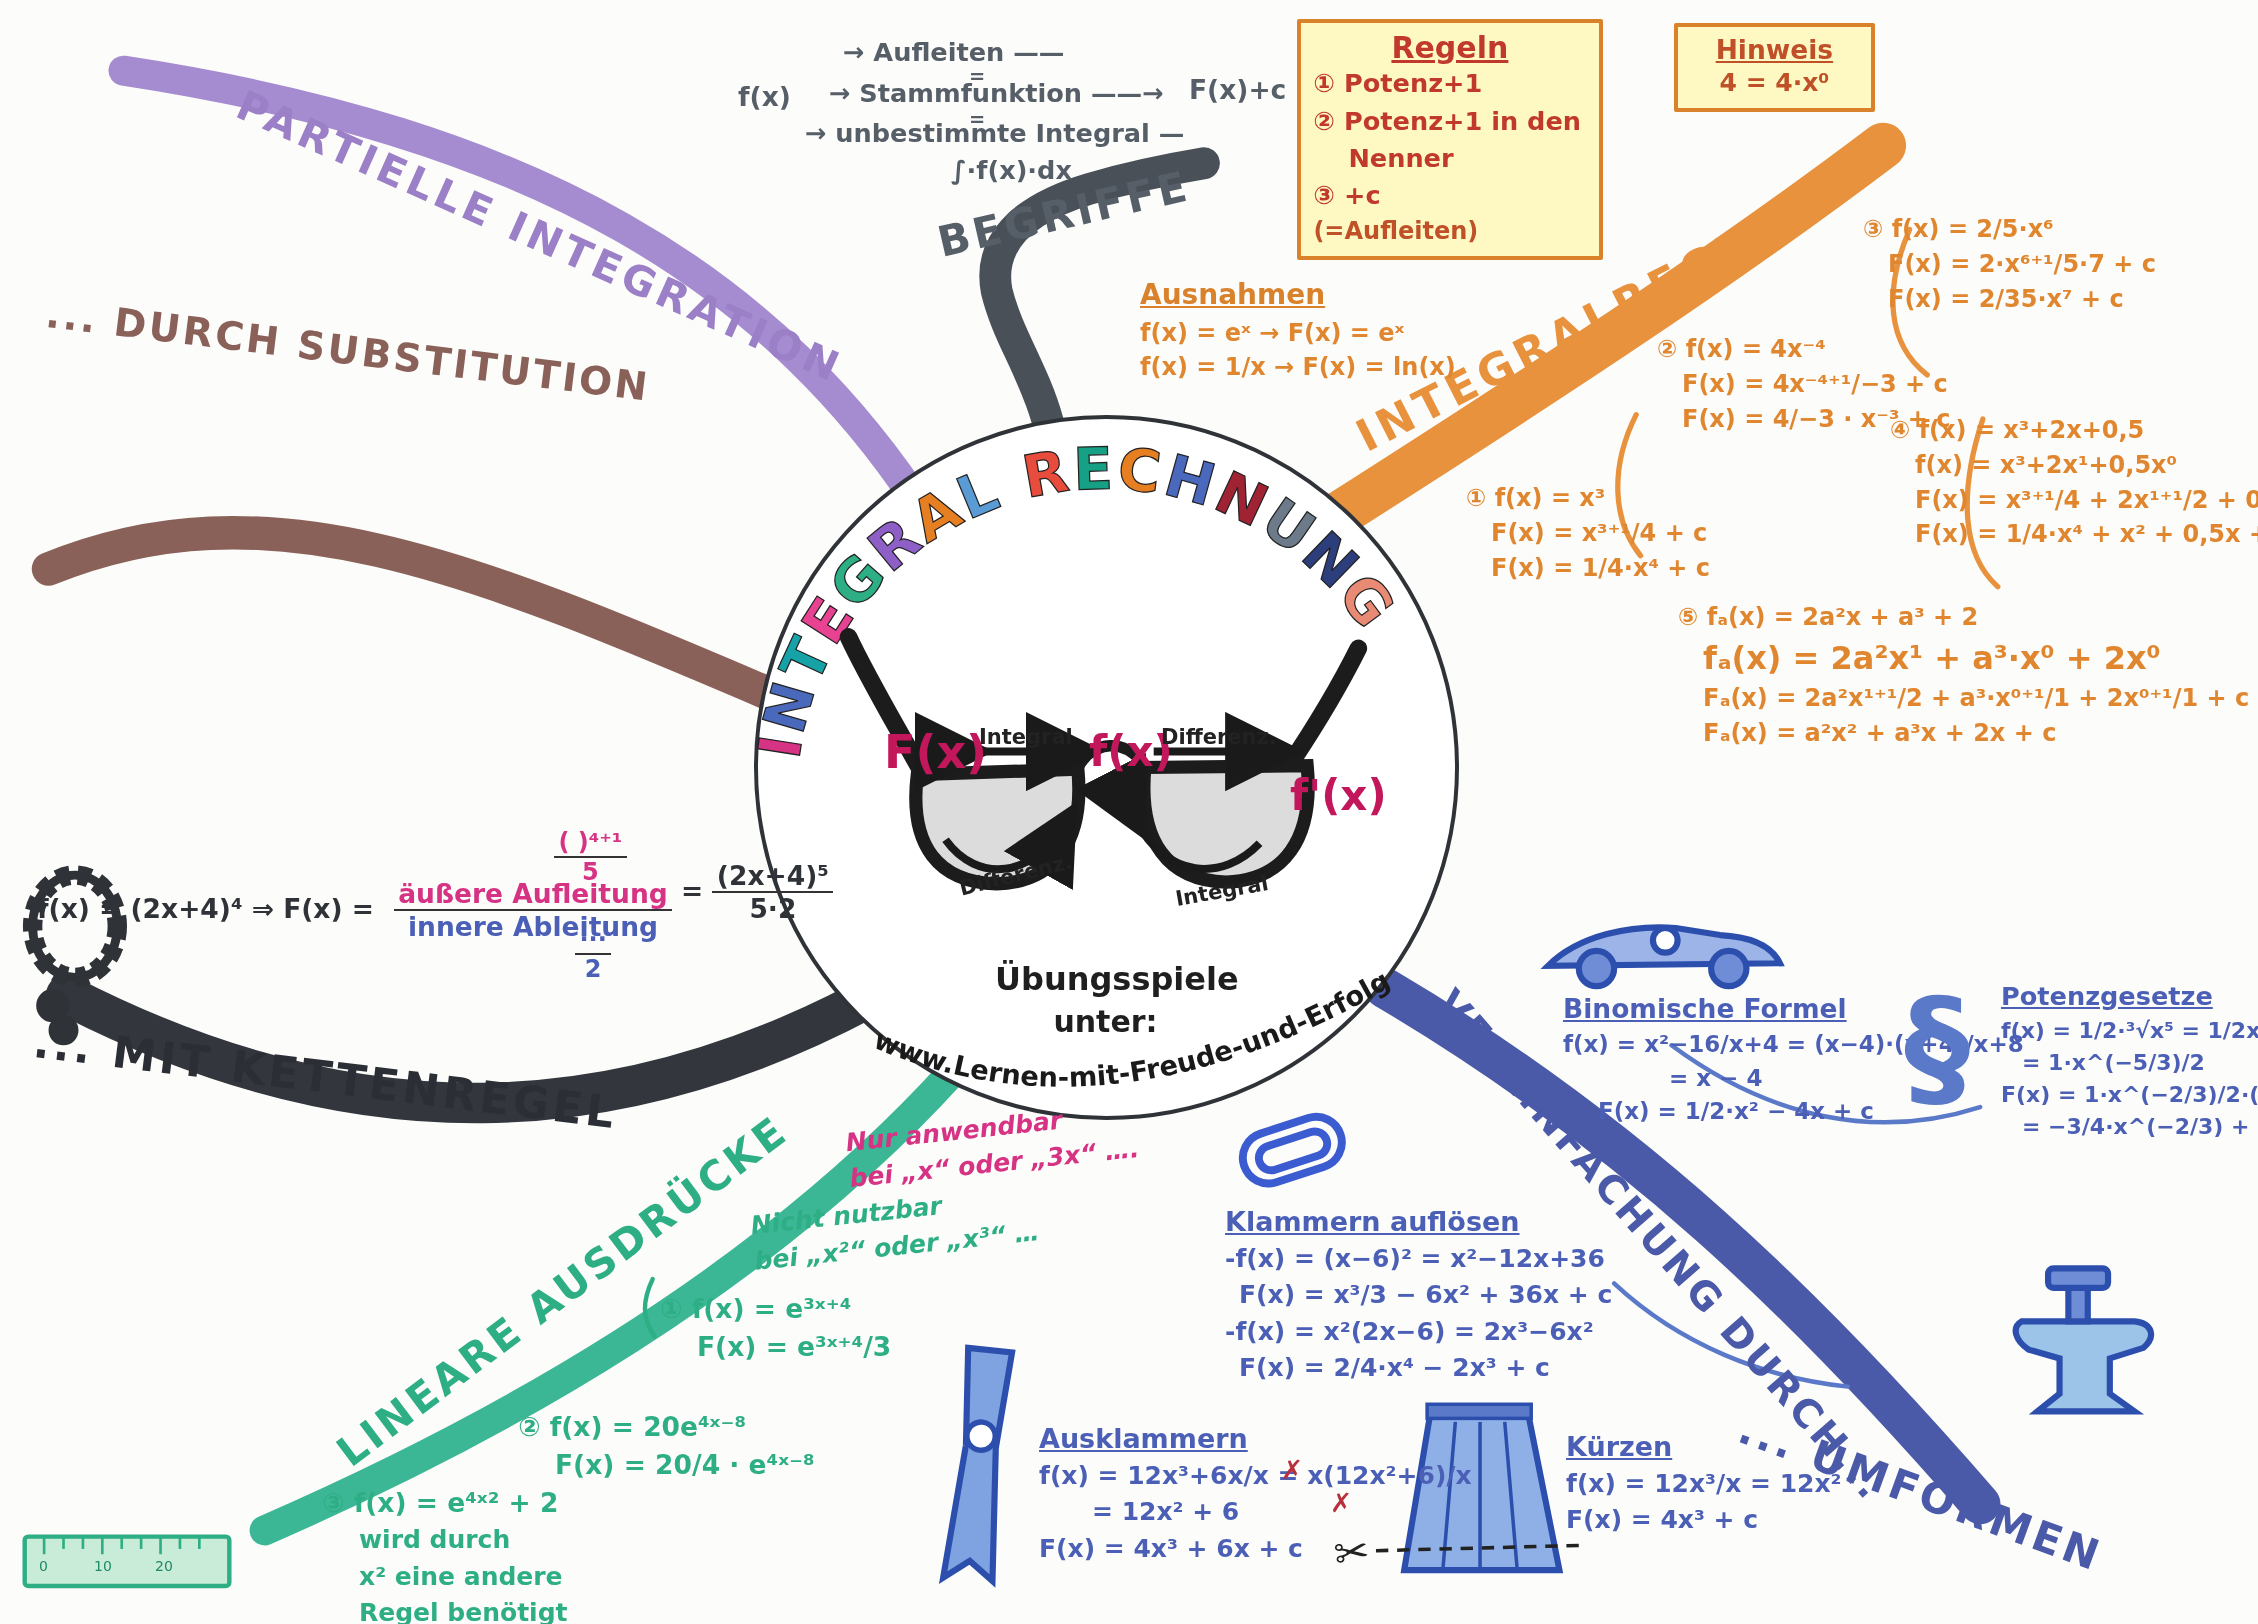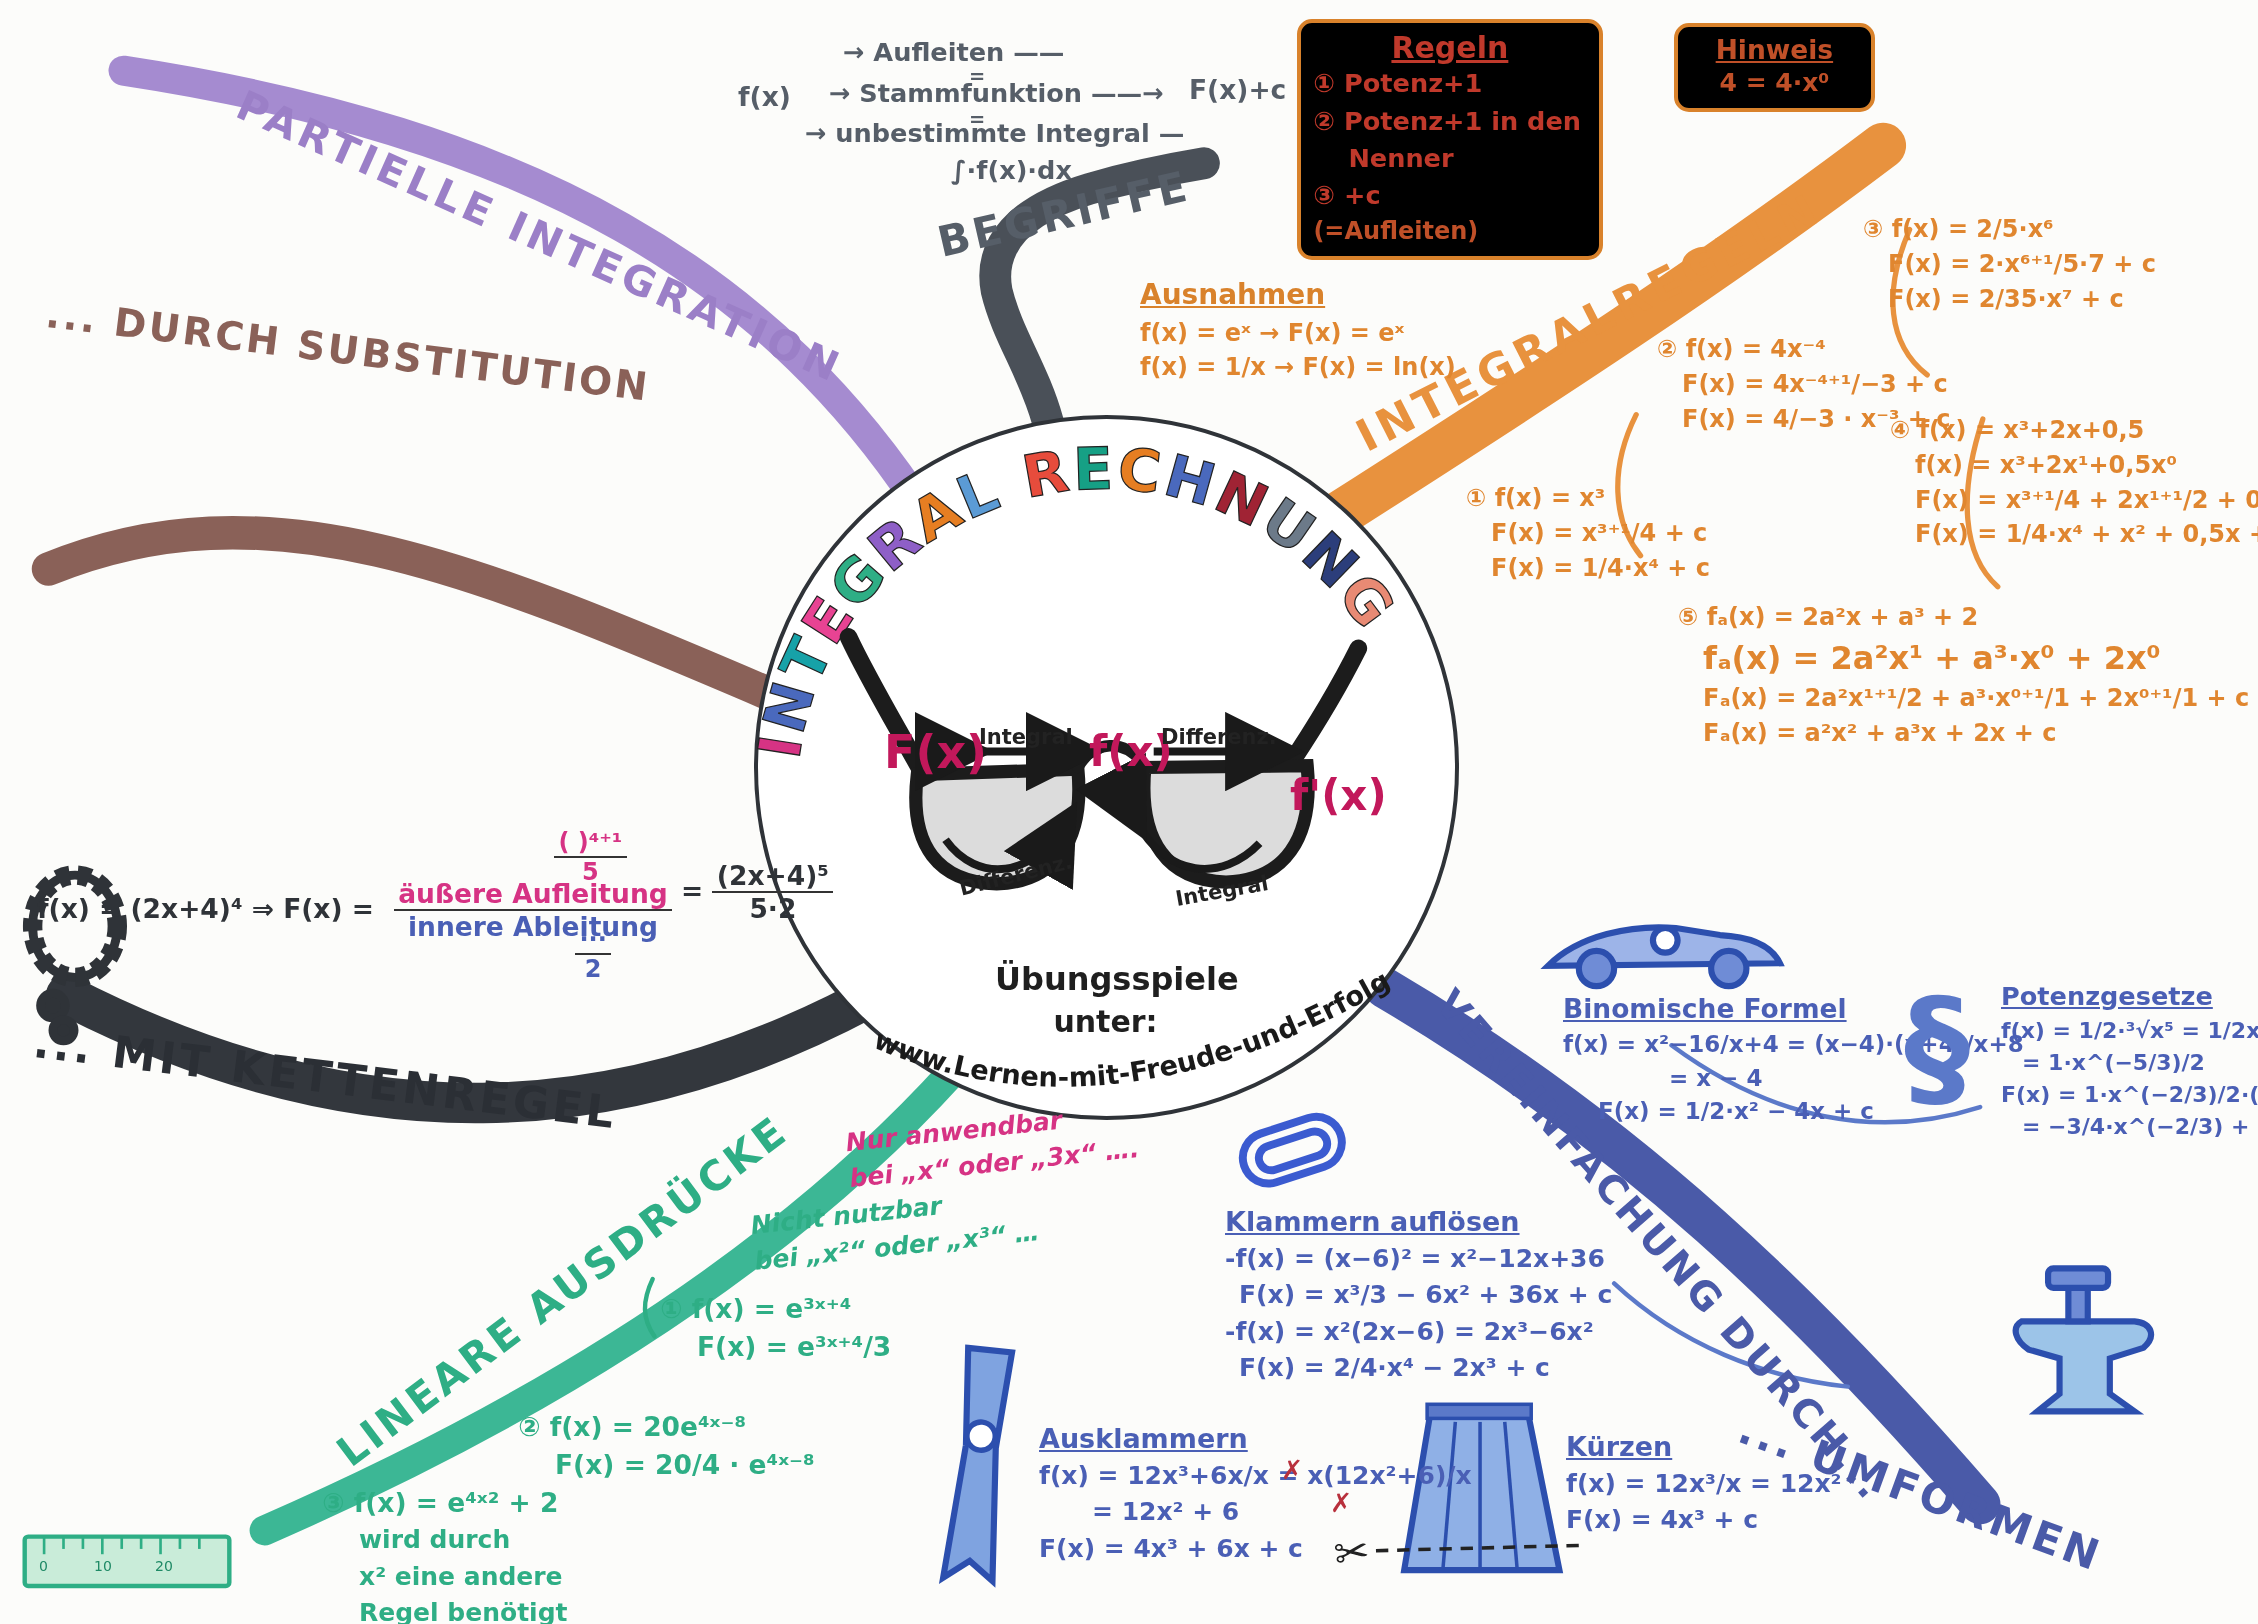--- a/index.html
+++ b/index.html
@@ -7,21 +7,21 @@
           font-family:"DejaVu Sans",sans-serif;color:#2f3338;}
   svg.layer{position:absolute;left:0;top:0;z-index:1;}
   svg.layer.top{z-index:3;}
   .sec{position:absolute;z-index:4;}
   .line{white-space:nowrap;line-height:1.45;}
   .center-circle{position:absolute;z-index:2;border-radius:50%;background:#ffffff;border:4.4px solid #2f3338;}
   .branch-label{position:absolute;z-index:4;font-weight:bold;white-space:nowrap;transform-origin:0 0;}
   .frac{display:inline-block;vertical-align:middle;text-align:center;}
   .frac .t{display:block;border-bottom:2.6px solid #333;padding:0 4.4px;}
   .frac .b{display:block;padding:0 4.4px;}
-  .box{position:absolute;z-index:4;background:#000000;border:4.4px solid #d9822b;border-radius:15px;padding:7px 12.4px;}
+  .box{position:absolute;z-index:4;background:#fef9c3;border:4.4px solid #d9822b;border-radius:2px;padding:7px 12.4px;}
   .box .bt{text-align:center;font-weight:bold;text-decoration:underline;color:#c0392b;}
   .u{text-decoration:underline;}
   .it{font-style:italic;}
   .pink{color:#d63384;}
   .blue-pen{color:#4a5fb5;}
   .orange{color:#e0862f;font-weight:600;}
   .green{color:#2eae85;font-weight:600;}
   .dark{color:#2f3338;}
   .red{color:#c0392b;}
 </style>

